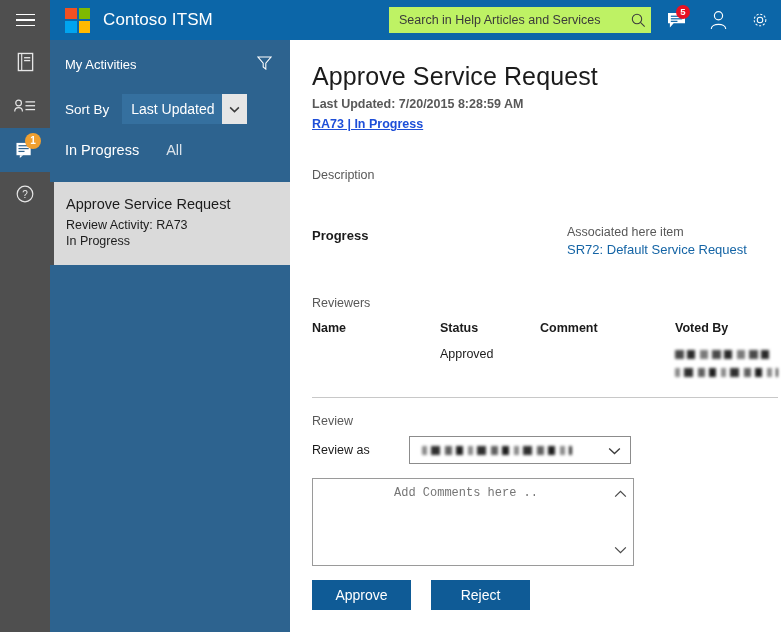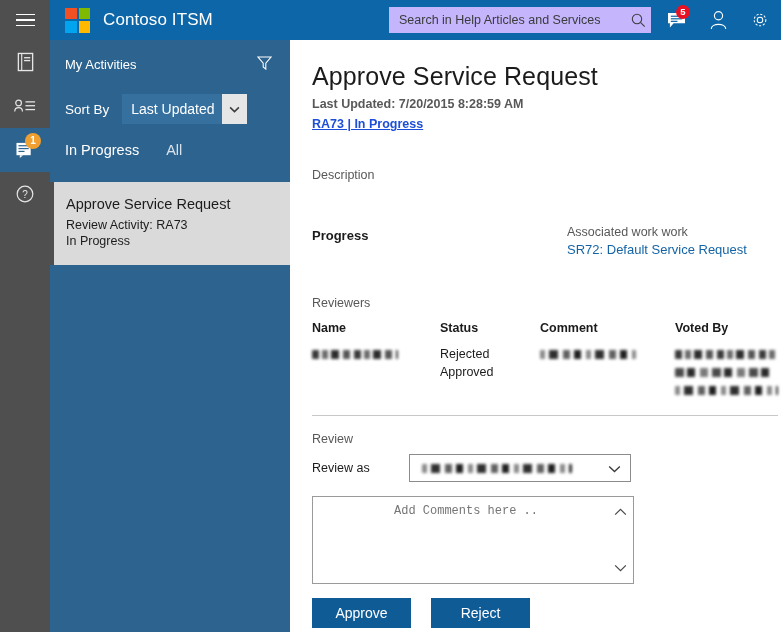--- a/index.html
+++ b/index.html
@@ -54,21 +54,21 @@
     color: #ffffff;
     font-size: 17px;
     font-weight: 400;
     letter-spacing: 0.1px;
     white-space: nowrap;
   }
 
   .search-wrap {
     position: absolute; left: 389px; top: 7px;
     width: 262px; height: 26px;
-    background: #c4b5fd;
+    background: #bef264;
     display: flex; align-items: center;
   }
   .search-input {
     border: 0; outline: 0; background: transparent;
     flex: 1 1 auto;
     height: 24px;
     margin-left: 8px;
     font-family: "Liberation Sans", sans-serif;
     font-size: 12.5px;
     color: #222222;
@@ -572,50 +572,38 @@
       <div class="desc-block">
         <div class="m-section-label">Description</div>
         <div class="m-value"></div>
       </div>
 
       <div class="twocol">
         <div class="col-left">
           <div class="m-value">Progress</div>
         </div>
         <div>
-          <div class="m-section-label">Associated work work</div>
+          <div class="m-section-label">Associated here item</div>
           <a class="m-link" href="#">SR72: Default Service Request</a>
         </div>
       </div>
 
       <div class="reviewers-block">
         <div class="m-section-label">Reviewers</div>
 
         <table class="rev">
           <thead>
             <tr>
               <th class="c-name">Name</th>
               <th class="c-status">Status</th>
               <th class="c-comment">Comment</th>
               <th class="c-voted">Voted By</th>
             </tr>
           </thead>
           <tbody>
-            <tr>
-              <td>
-                <span class="redact" style="width:86px"></span>
-              </td>
-              <td>Rejected</td>
-              <td>
-                <span class="redact r2" style="width:96px"></span>
-              </td>
-              <td>
-                <span class="redact" style="width:103px"></span>
-              </td>
-            </tr>
             <tr>
               <td></td>
               <td>Approved</td>
               <td></td>
               <td>
                 <span class="redact r3" style="width:98px"></span>
               </td>
             </tr>
             <tr>
               <td></td>

